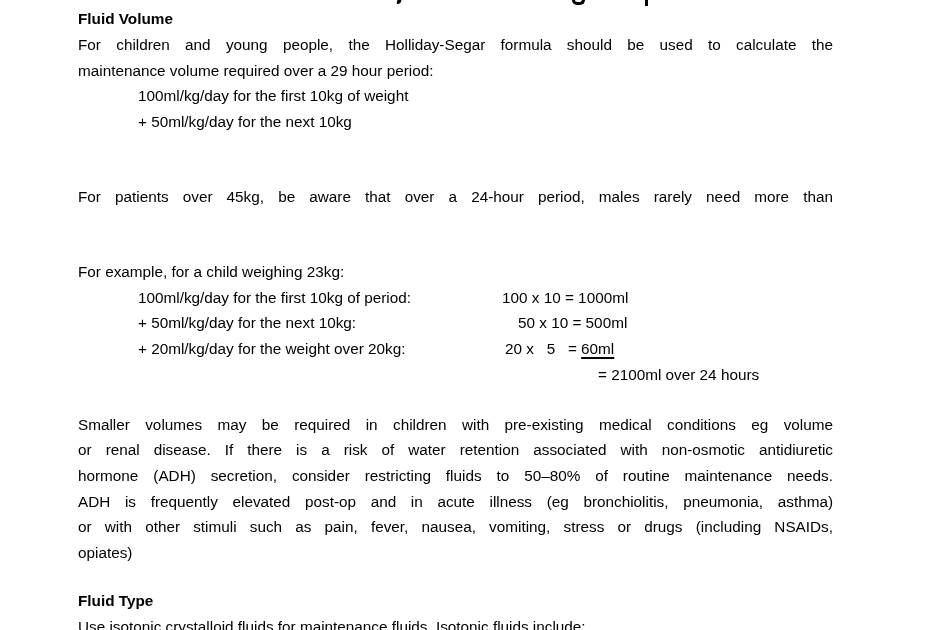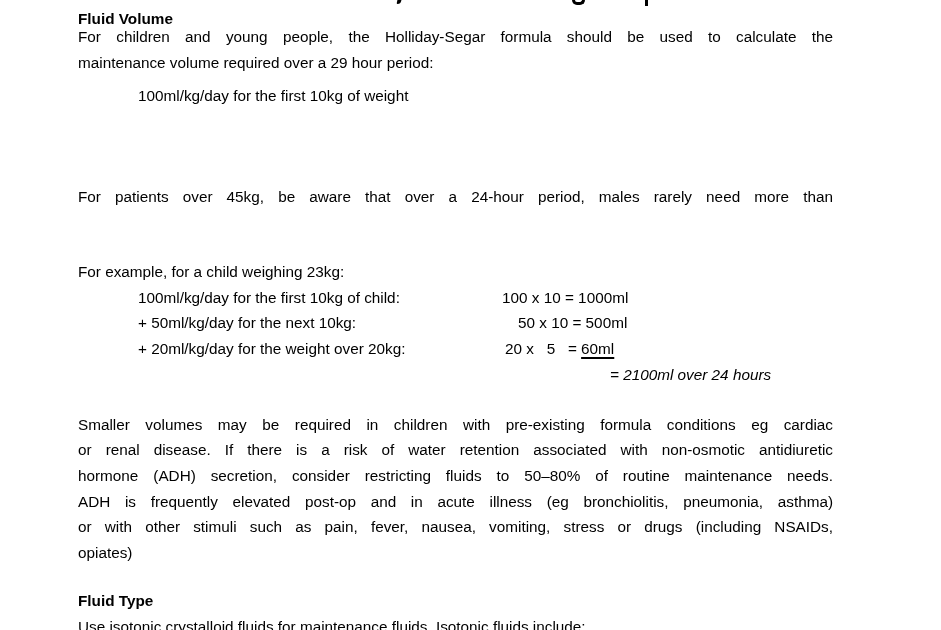--- a/index.html
+++ b/index.html
@@ -28,21 +28,21 @@
   .calc-row { position: relative; }
   .calc-value {
     position: absolute;
     top: 0;
     white-space: pre;
     text-align: right;
   }
   .r1 .calc-value { left: 424px; }
   .r2 .calc-value { left: 440px; }
   .r3 .calc-value { left: 427px; }
-  .r4 .calc-value { left: 532px; font-style: italic; }
+  .r4 .calc-value { left: 520px; }
   .calc-u {
     text-decoration: underline;
     text-underline-offset: 3px;
     text-decoration-thickness: 1.5px;
   }
   
   .frag { position: absolute; top: 0; }
   .frag-comma {
     left: 397px; width: 4px; height: 4px;
     background: #000; border-radius: 0 0 3px 1px;
@@ -65,58 +65,59 @@
 <body>
 
 <div class="page">
 
   <div class="frag frag-comma"></div>
   <div class="frag frag-g"></div>
   <div class="frag frag-p"></div>
 
   <div class="block heading" style="top:6px">Fluid Volume</div>
 
-  <div class="block" style="top:24px">
+  <div class="block" style="top:32px">
     <div class="line jl">For children and young people, the Holliday-Segar formula should be used to calculate the</div>
     <div class="line">maintenance volume required over a 29 hour period:</div>
   </div>
 
   <div class="block" style="top:83px">
     <div class="line indent">100ml/kg/day for the first 10kg of weight</div>
+    <div class="line indent">+ 50ml/kg/day for the next 10kg</div>
   </div>
 
   <div class="block" style="top:183.5px">
     <div class="line jl">For patients over 45kg, be aware that over a 24-hour period, males rarely need more than</div>
   </div>
 
   <div class="block" style="top:259px">
     <div class="line">For example, for a child weighing 23kg:</div>
 
     <div class="line indent calc-row r1">
-      <span>100ml/kg/day for the first 10kg of child:</span>
+      <span>100ml/kg/day for the first 10kg of period:</span>
       <span class="calc-value"><span>100 x 10 = 1000ml</span><span class="calc-u"></span></span>
     </div>
 
     <div class="line indent calc-row r2">
       <span>+ 50ml/kg/day for the next 10kg:</span>
       <span class="calc-value"><span>50 x 10 = 500ml</span><span class="calc-u"></span></span>
     </div>
 
     <div class="line indent calc-row r3">
       <span>+ 20ml/kg/day for the weight over 20kg:</span>
       <span class="calc-value"><span>20 x   5   = </span><span class="calc-u">60ml</span></span>
     </div>
 
     <div class="line indent calc-row r4">
       <span class="calc-value"><span>= 2100ml over 24 hours</span><span class="calc-u"></span></span>
     </div>
   </div>
 
   <div class="block" style="top:411.5px">
-    <div class="line jl">Smaller volumes may be required in children with pre-existing formula conditions eg cardiac</div>
+    <div class="line jl">Smaller volumes may be required in children with pre-existing medical conditions eg volume</div>
     <div class="line jl">or renal disease. If there is a risk of water retention associated with non-osmotic antidiuretic</div>
     <div class="line jl">hormone (ADH) secretion, consider restricting fluids to 50–80% of routine maintenance needs.</div>
     <div class="line jl">ADH is frequently elevated post-op and in acute illness (eg bronchiolitis, pneumonia, asthma)</div>
     <div class="line jl">or with other stimuli such as pain, fever, nausea, vomiting, stress or drugs (including NSAIDs,</div>
     <div class="line">opiates)</div>
   </div>
 
   <div class="block heading" style="top:587.5px">Fluid Type</div>
 
   <div class="block" style="top:613.5px">

